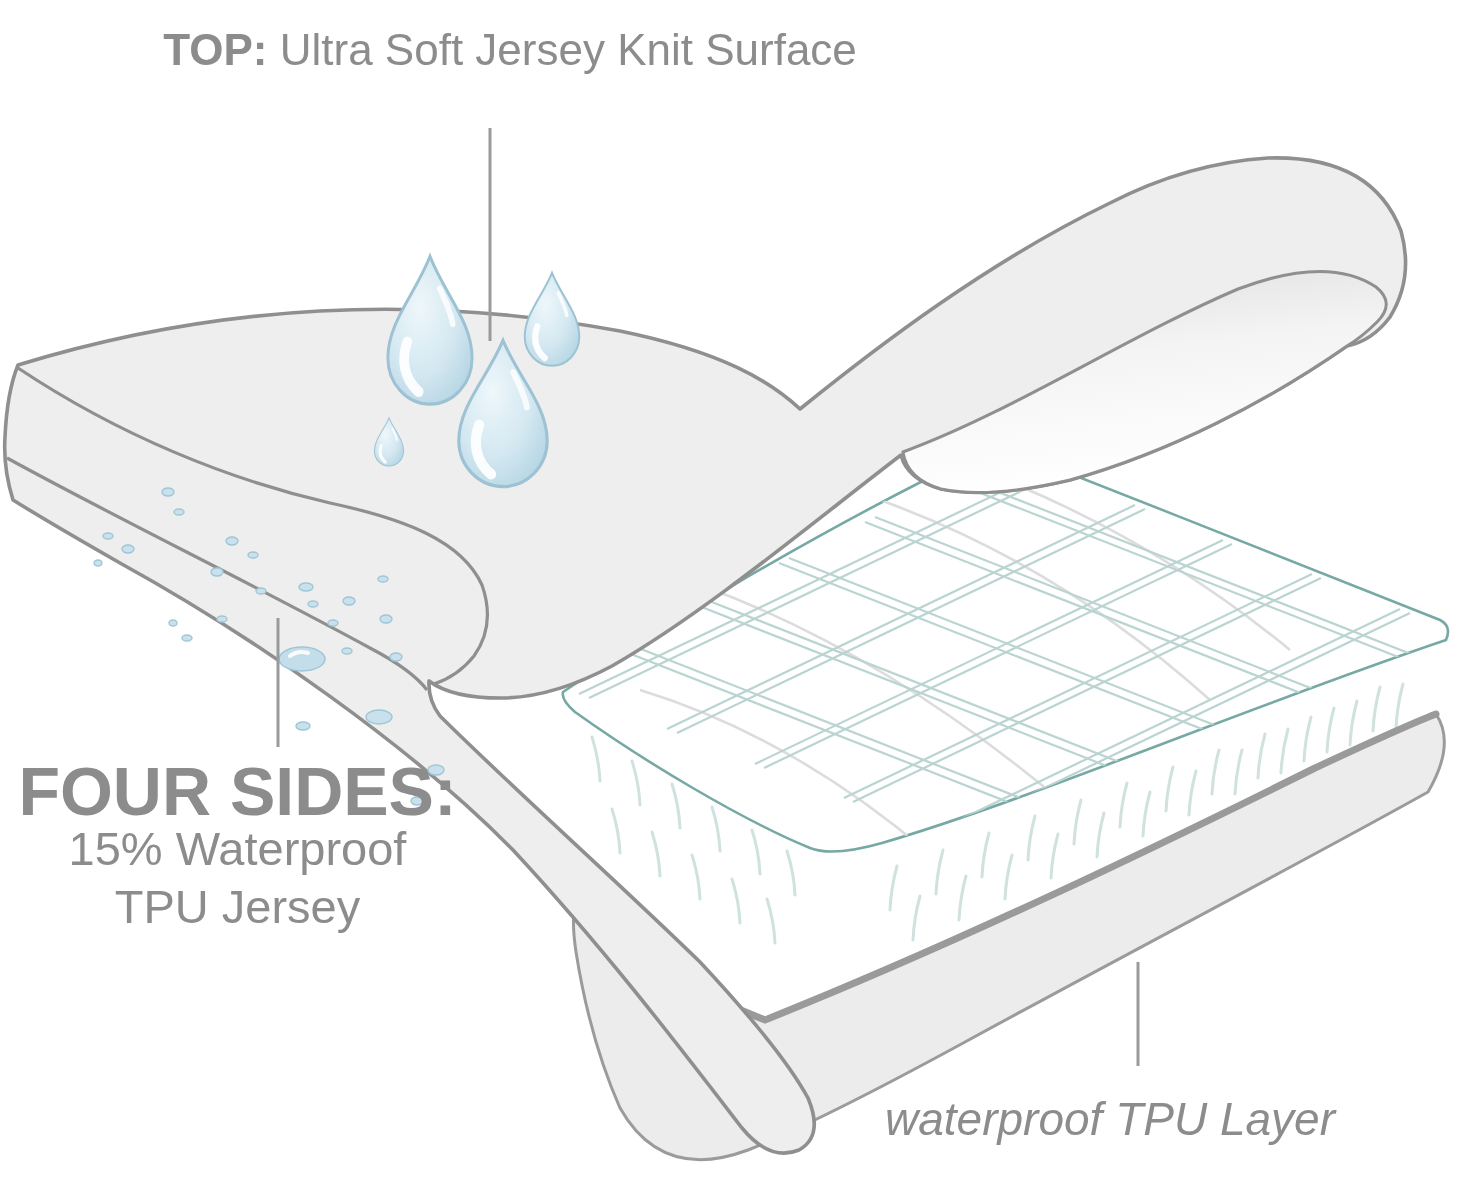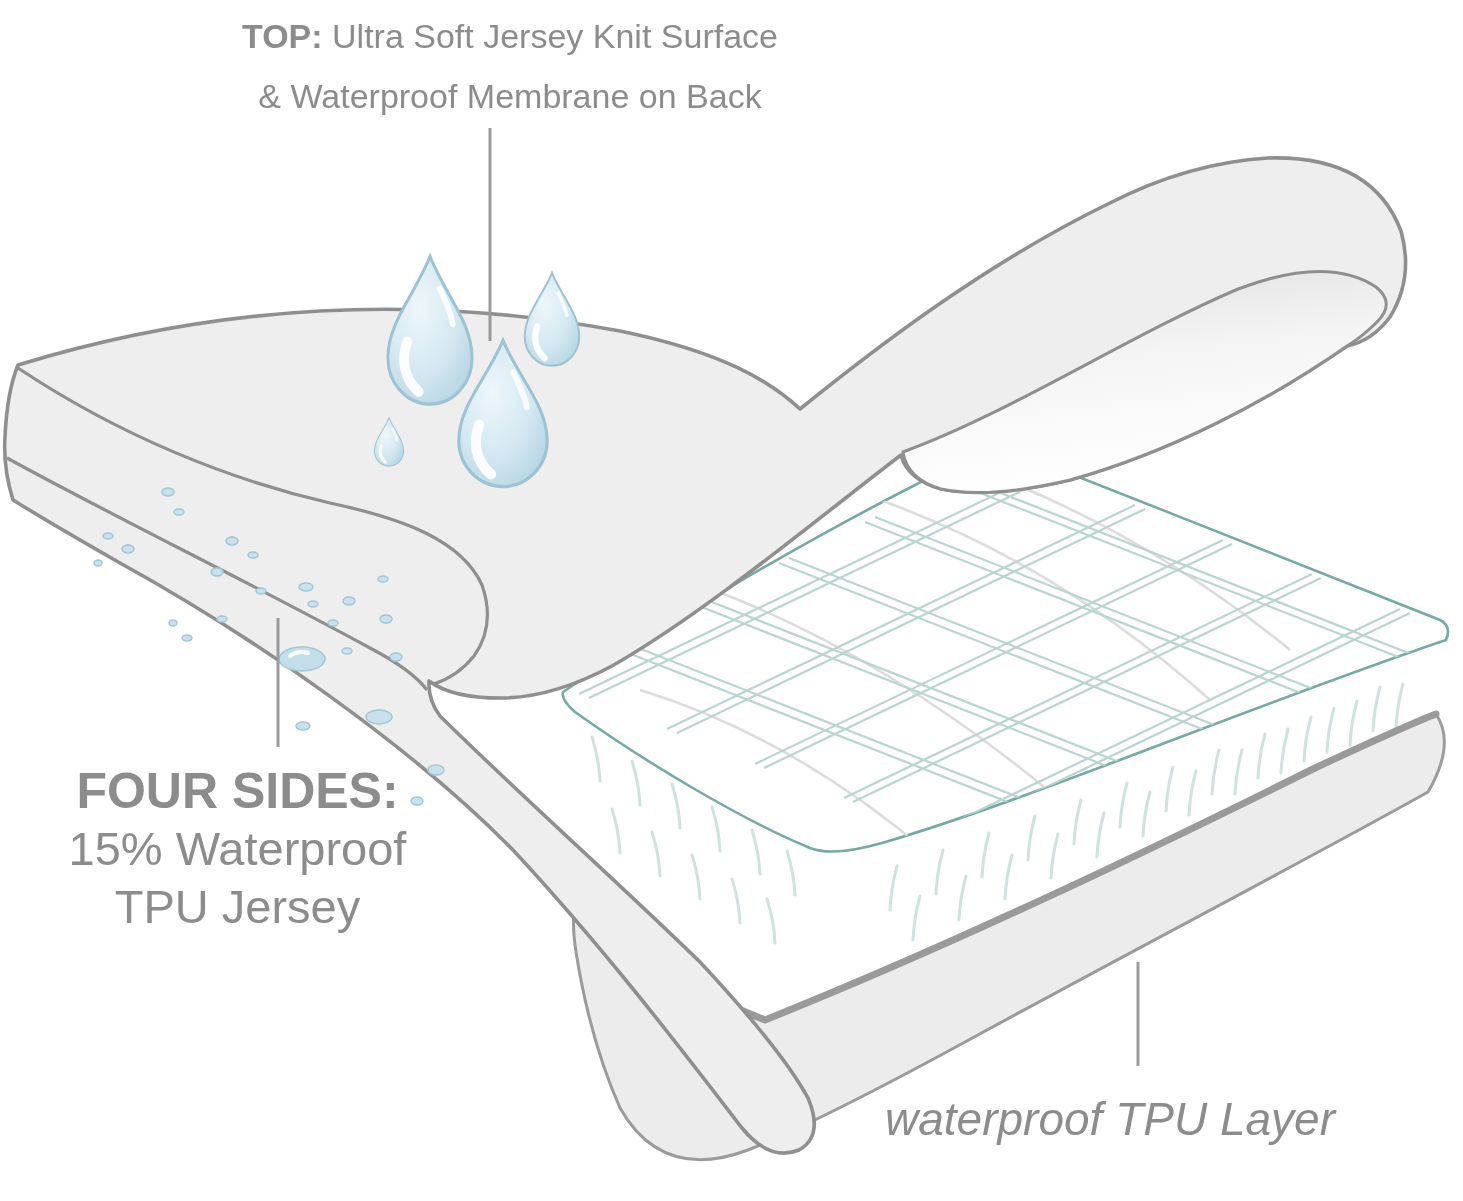--- a/index.html
+++ b/index.html
@@ -11,29 +11,29 @@
     font-family:"Liberation Sans", sans-serif;
   }
   .stage svg{position:absolute;left:0;top:0;}
   .note{
     position:absolute;
     color:#8c8c8c;
     text-align:center;
     user-select:none;
   }
   .note-top{
-    left:60px;top:6px;width:900px;
-    font-size:34px;line-height:60px;
+    left:60px;top:20px;width:900px;
+    font-size:44px;line-height:60px;
   }
   .note-top .bold{font-weight:bold;}
   .note-four{
     left:5px;top:762px;width:465px;
     font-size:47px;line-height:58px;
   }
-  .note-four .title{font-weight:bold;font-size:50px;}
+  .note-four .title{font-weight:bold;font-size:68px;}
   .note-bottom{
     left:820px;top:1090px;width:580px;
     font-style:italic;
     font-size:46px;line-height:58px;
   }
 </style>
 </head>
 <body>
 
 <div class="stage">
@@ -226,21 +226,20 @@
       <line x1="490" y1="128" x2="490" y2="341"></line>
       <line x1="278" y1="618" x2="278" y2="747"></line>
       <line x1="1138" y1="962" x2="1138" y2="1066"></line>
     </g>
   </svg>
 
   <div class="note note-top">
     <div>
       <span class="bold">TOP:</span><span> Ultra Soft Jersey Knit Surface</span>
     </div>
-    <div>&amp; Waterproof Membrane on Back</div>
   </div>
 
   <div class="note note-four">
     <div class="title">FOUR SIDES:</div>
     <div>15% Waterproof</div>
     <div>TPU Jersey</div>
   </div>
 
   <div class="note note-bottom">
     <div>waterproof TPU Layer</div>

